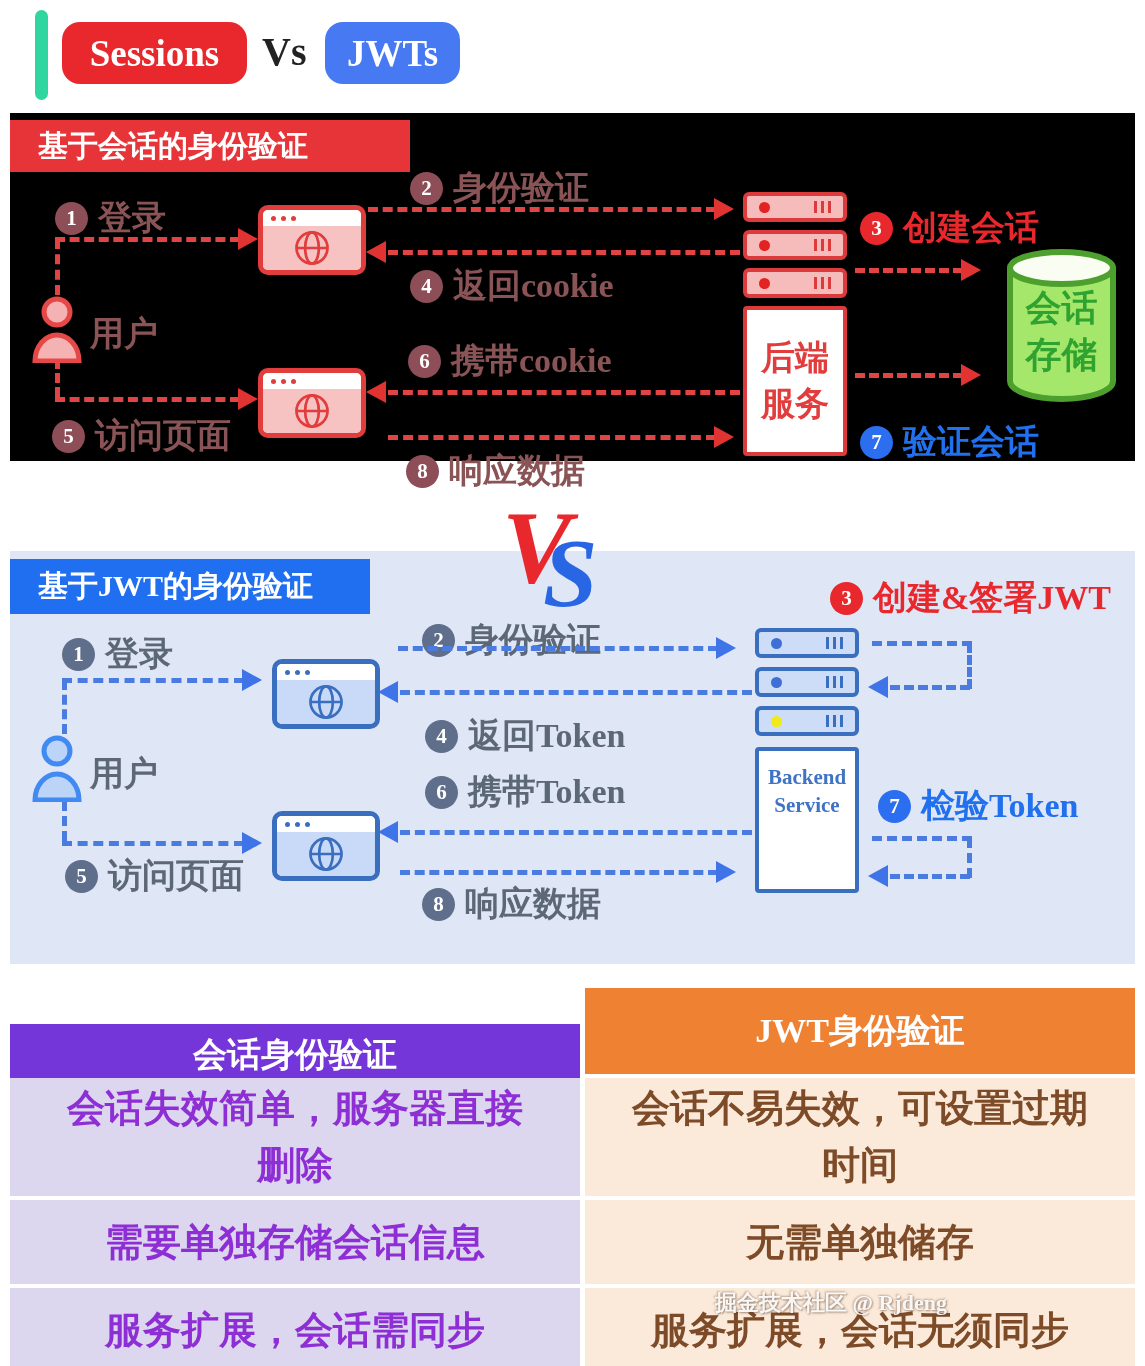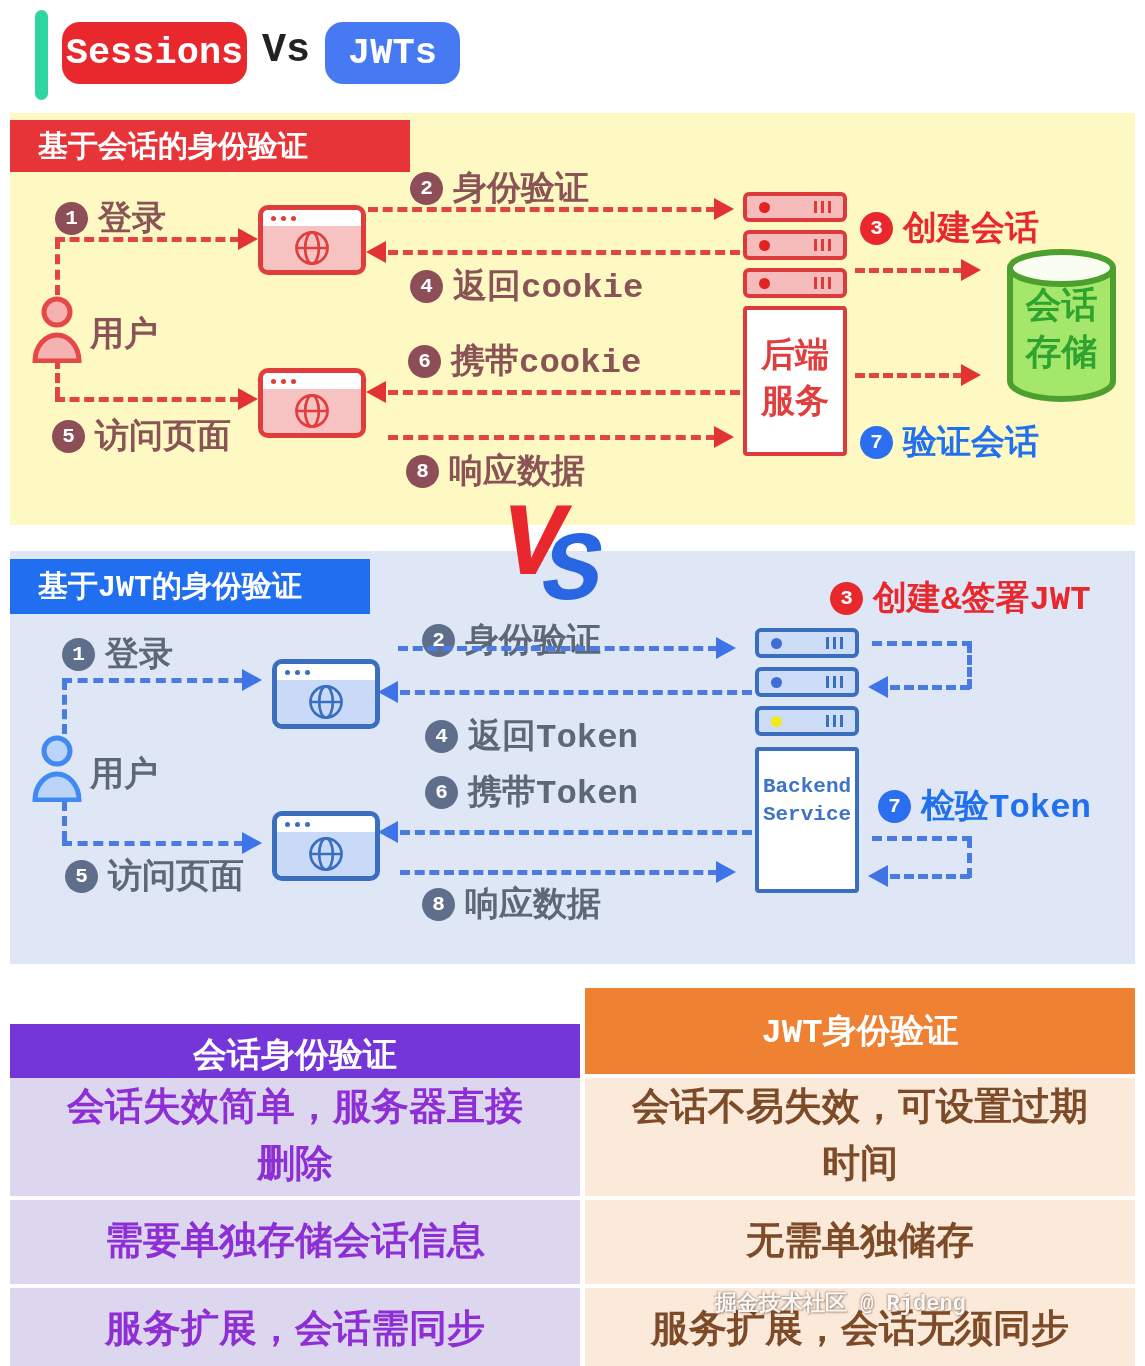--- a/index.html
+++ b/index.html
@@ -1,29 +1,29 @@
 <!DOCTYPE html>
 <html><head>
 <meta charset="utf-8">
 <style>
   html,body{margin:0;padding:0;}
   .page{position:relative;width:1145px;height:1366px;background:#ffffff;overflow:hidden;
-        font-family:Liberation Mono, monospace;}
+        font-family:Liberation Serif, serif;}
 
   
   .accentbar{position:absolute;left:35px;top:10px;width:13px;height:90px;border-radius:7px;background:#2fd6a0;}
   .badge{position:absolute;top:22px;height:62px;border-radius:18px;display:flex;align-items:center;justify-content:center;
          color:#fff;font-size:37px;font-weight:700;}
   .badge.sess{left:62px;width:185px;background:#e8282c;}
   .badge.jwts{left:325px;width:135px;background:#4779f2;}
   .vs-small{position:absolute;left:262px;top:28px;font-size:40px;font-weight:800;color:#222;}
 
   
   .sec{position:absolute;left:10px;width:1125px;}
-  .sec.sred{top:113px;height:412px;background:#fef9c3;}
+  .sec.sred{top:113px;height:348px;background:#000000;}
   .sec.sblu{top:551px;height:413px;background:#dfe6f6;}
   .ban{position:absolute;left:0;color:#fff;font-size:30px;font-weight:700;display:flex;align-items:center;
        padding-left:28px;box-sizing:border-box;}
   .ban.rb{top:7px;width:400px;height:52px;background:#e73438;}
   .ban.bb{top:8px;width:360px;height:55px;background:#1f6ff0;}
 
   .lbl{position:absolute;display:flex;align-items:center;gap:10px;font-size:34px;font-weight:600;white-space:nowrap;}
   .lbl.s{color:#8a5456;}
   .lbl.j{color:#5d6877;}
   .lbl .txt-red{color:#e8282c;}
@@ -63,21 +63,21 @@
   .srv .vents{width:17px;height:12px;background:repeating-linear-gradient(90deg,currentColor 0 3px,transparent 3px 7px);}
   .srv.sS{background:#f6bcbc;border-color:#dd3b3b;color:#dd3b3b;}
   .srv.sS .dot{background:#e32222;}
   .srv.jS{background:#cdddf8;border-color:#3a6fc0;color:#3a6fc0;}
   .srv.jS .dot{background:#3e6ed6;}
   .srv.jS .dot.yel{background:#f2ea18;}
 
   .bkbox{position:absolute;background:#fff;border:4px solid;border-radius:4px;display:flex;flex-direction:column;
          align-items:center;box-sizing:border-box;text-align:center;font-weight:700;}
   .bkbox.sK{border-color:#dd3b3b;color:#e23d3d;font-size:34px;line-height:1.35;justify-content:center;}
-  .bkbox.jK{border-color:#3a6fc0;color:#3f73c6;font-size:21px;line-height:1.35;justify-content:flex-start;padding-top:22px;align-items:center;}
+  .bkbox.jK{border-color:#3a6fc0;color:#3f73c6;font-size:21px;line-height:1.35;justify-content:flex-start;padding-top:12px;align-items:center;}
 
   .usr{position:absolute;}
   .dbtxt{position:absolute;text-align:center;color:#2fa32f;font-size:36px;font-weight:700;line-height:1.3;}
 
   
   .vsV{position:absolute;left:502px;top:487px;font-size:104px;font-weight:900;font-style:italic;color:#e8282c;z-index:6;}
   .vsS{position:absolute;left:543px;top:517px;font-size:98px;font-weight:900;font-style:italic;color:#2966e3;z-index:6;}
 
   
   .th{position:absolute;display:flex;align-items:center;justify-content:center;color:#fff;font-size:34px;font-weight:700;}

